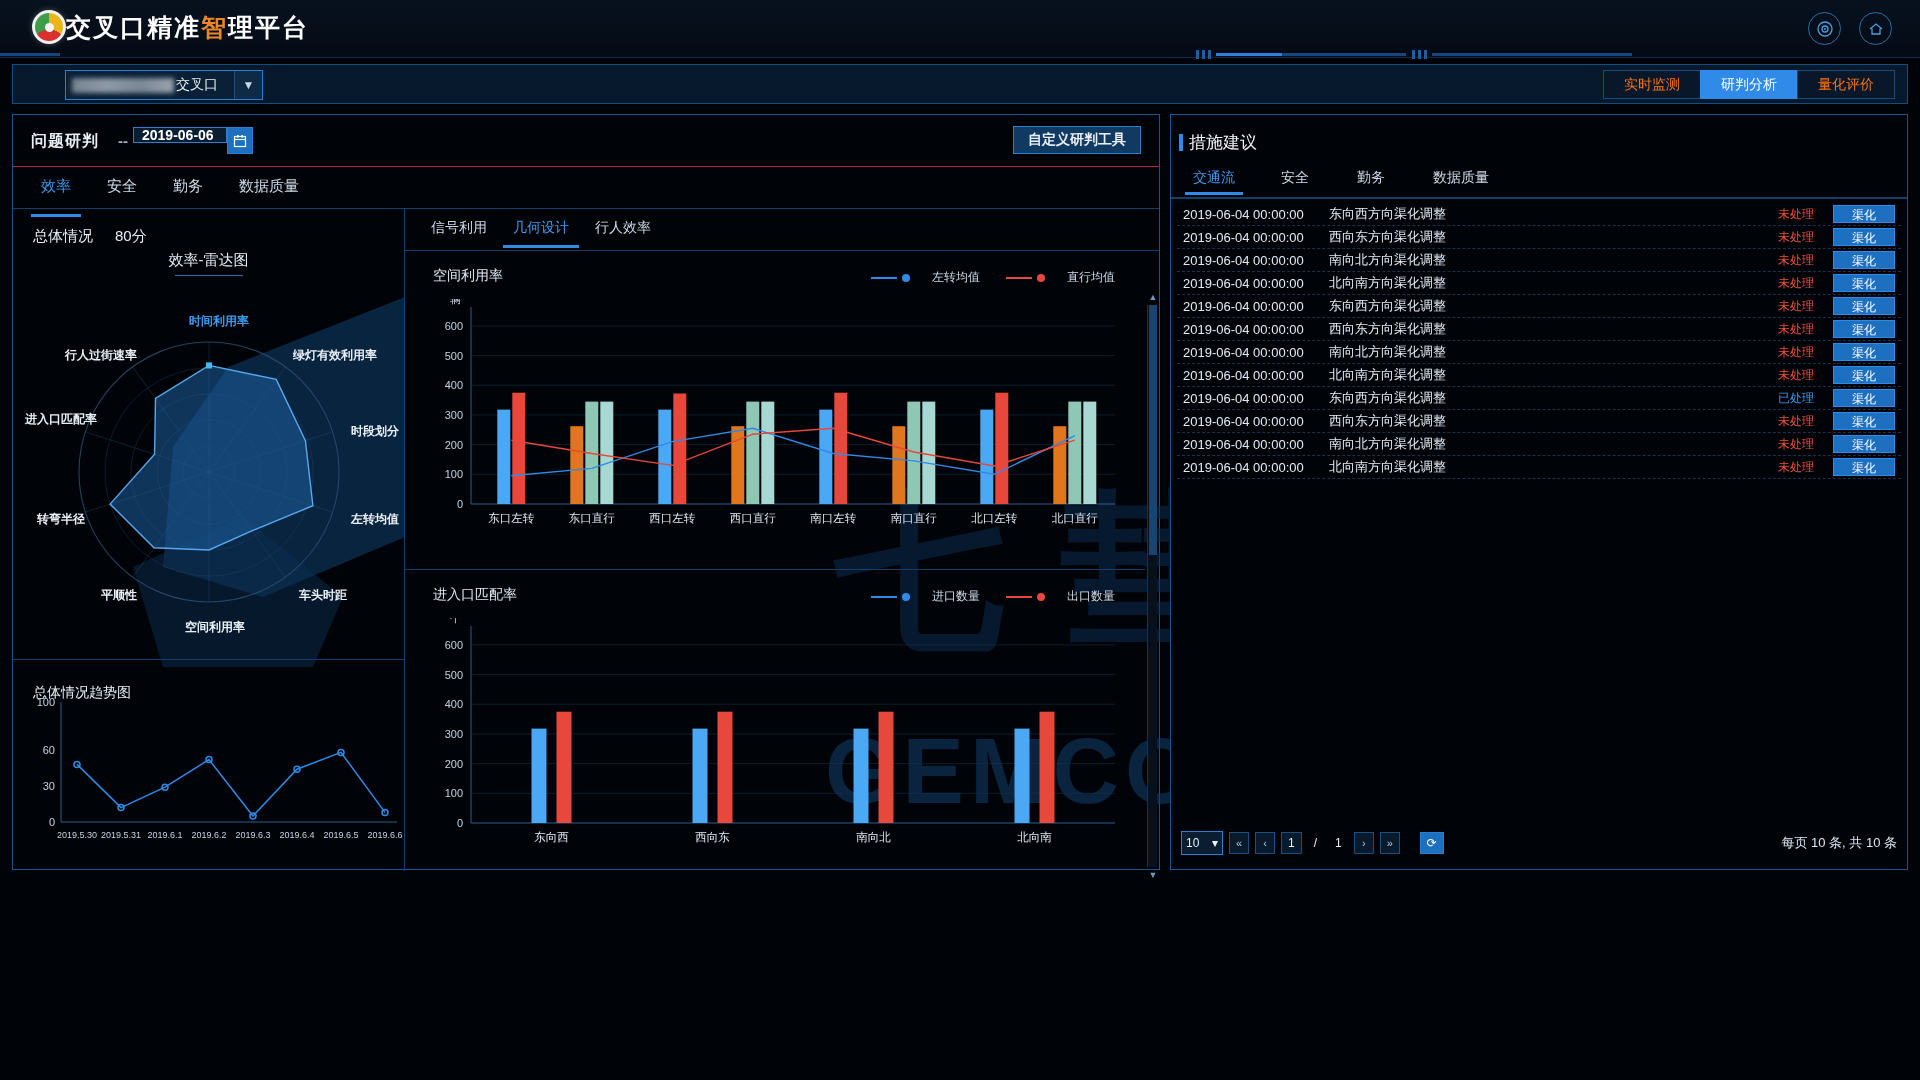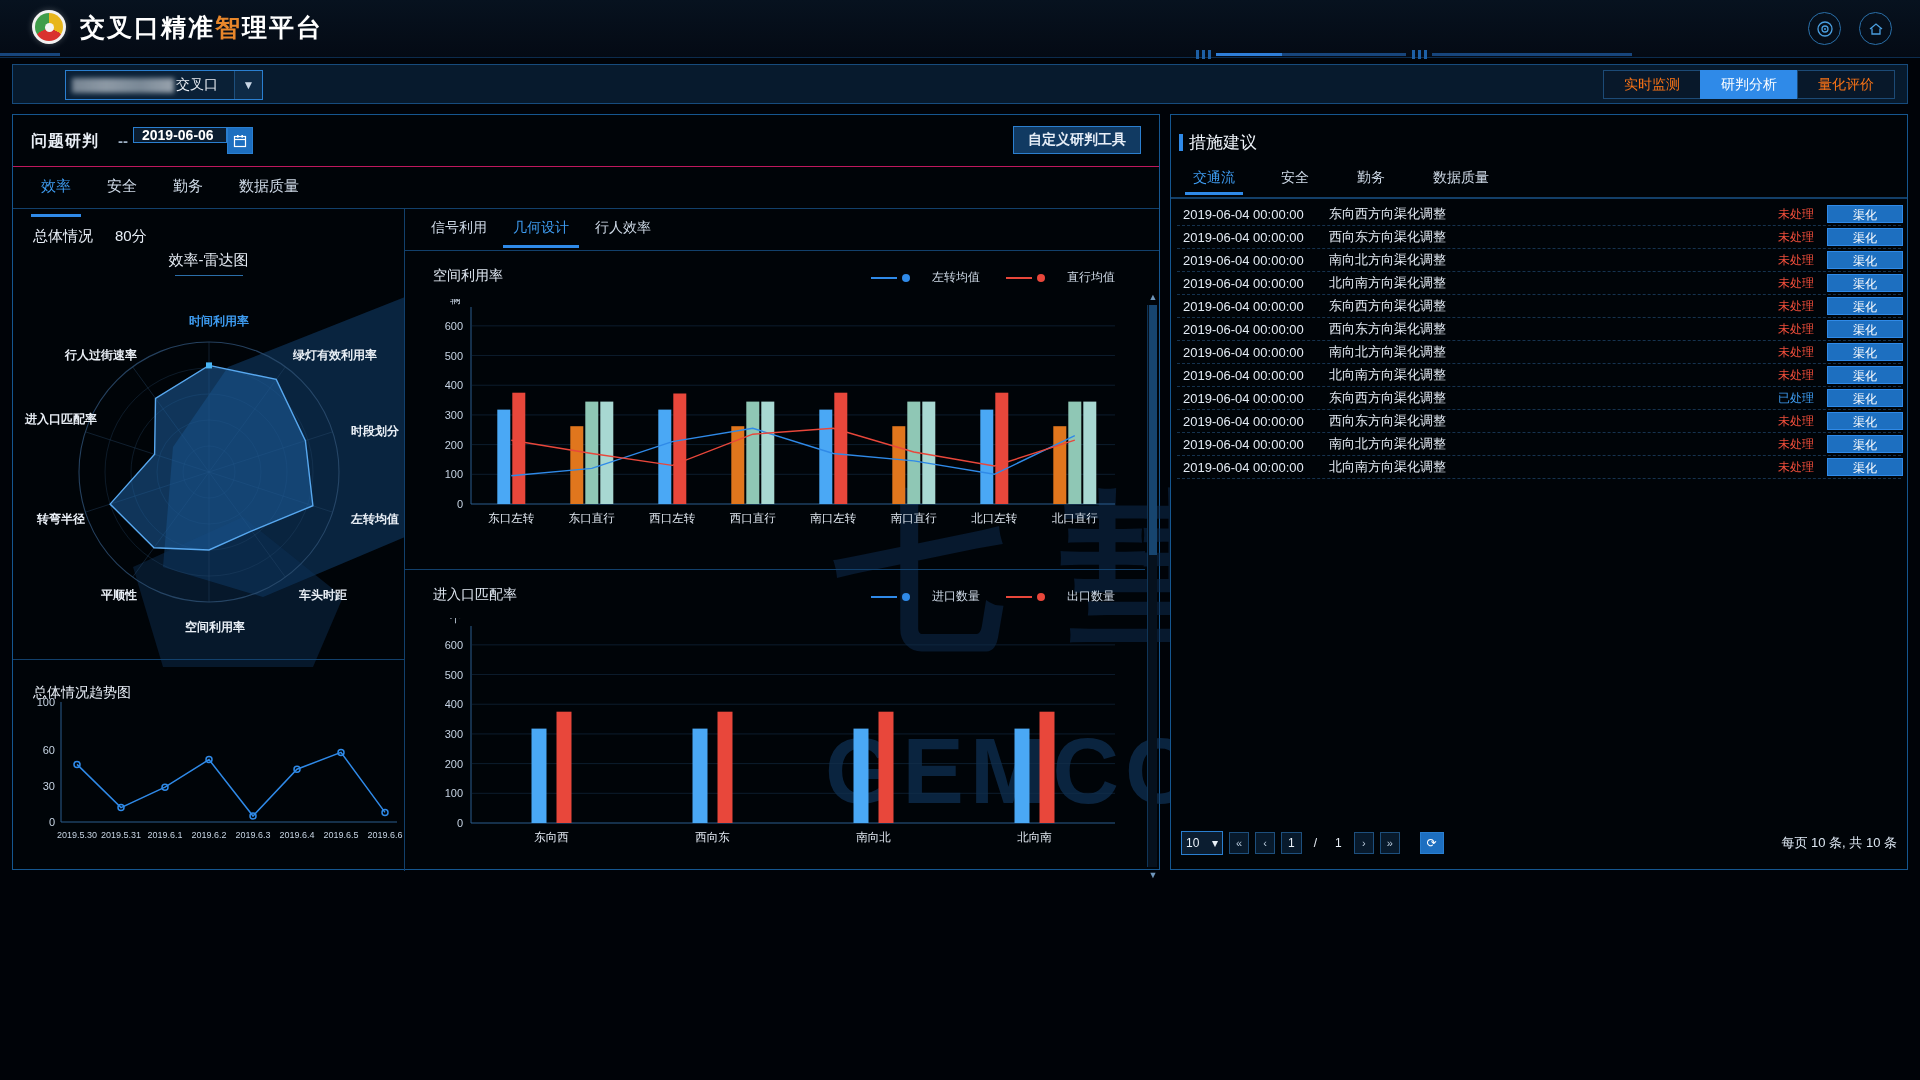--- a/index.html
+++ b/index.html
@@ -11,21 +11,21 @@
     overflow: hidden;
   }
   #app { position: relative; width: 1920px; height: 1080px; }
 
   
   .header {
     position: absolute; left:0; top:0; width:1920px; height:58px;
     background: linear-gradient(180deg,#07121f 0%, #040a14 100%);
     border-bottom: 1px solid #0c2c4e;
   }
-  .logo-wrap { position:absolute; left:32px; top:10px; display:flex; align-items:center; gap:14px;}
+  .logo-wrap { position:absolute; left:32px; top:10px; display:flex; align-items:center; }
   .logo-mark {
     width:34px; height:34px; border-radius:50%;
     background:#f2f2f2; position:relative; overflow:hidden;
     box-shadow:0 0 6px rgba(255,255,255,.25);
   }
   .logo-mark .p1{position:absolute;inset:3px;border-radius:50%;background:
       conic-gradient(#e8b61c 0deg 120deg,#d9322e 120deg 240deg,#3f9d4a 240deg 360deg);}
   .logo-mark .p2{position:absolute;left:50%;top:50%;width:9px;height:9px;margin:-4.5px 0 0 -4.5px;border-radius:50%;background:#f4f4f4;}
   .app-title { font-size:25px; font-weight:bold; letter-spacing:2px; color:#fff; }
   .app-title .hl { color:#e8872b; }
@@ -133,21 +133,21 @@
   .side-tab.active::after{content:"";position:absolute;left:-8px;right:-8px;bottom:-8px;height:3px;background:#2f8ae8;}
 
   .tbl{position:absolute;left:6px;top:88px;right:6px;}
   .trow{display:flex;align-items:center;height:23px;border-bottom:1px dashed #15324e;font-size:13px;color:#e3ebf4;}
   .c-time{width:152px;padding-left:6px;}
   .c-desc{flex:1;}
   .c-state{width:62px;text-align:center;font-size:12px;}
   .c-state.un{color:#ef4e3b;}
   .c-state.done{color:#3d9bef;}
   .c-act{width:74px;text-align:center;}
-  .act-btn{display:inline-block;width:76px;height:18px;line-height:18px;background:#1d6fc0;
+  .act-btn{display:inline-block;width:62px;height:18px;line-height:18px;background:#1d6fc0;
     border:1px solid #2f8ae8;color:#fff;font-size:12px;}
 
   .pager{position:absolute;left:10px;bottom:12px;right:10px;height:28px;display:flex;align-items:center;gap:6px;}
   .pg-sel{width:42px;height:24px;background:#0b1d30;border:1px solid #2a7fd0;color:#eaf1f8;font-size:12px;
      display:flex;align-items:center;justify-content:space-between;padding:0 4px;}
   .pg-btn{width:20px;height:22px;border:1px solid #1d4f7d;background:#081a2c;color:#b9cadb;
      font-size:11px;display:flex;align-items:center;justify-content:center;}
   .pg-num{height:22px;padding:0 6px;border:1px solid #1d4f7d;background:#081a2c;color:#eaf1f8;font-size:12px;
      display:flex;align-items:center;}
   .pg-refresh{width:24px;height:22px;border:1px solid #2a7fd0;background:#1d6fc0;color:#fff;font-size:12px;

